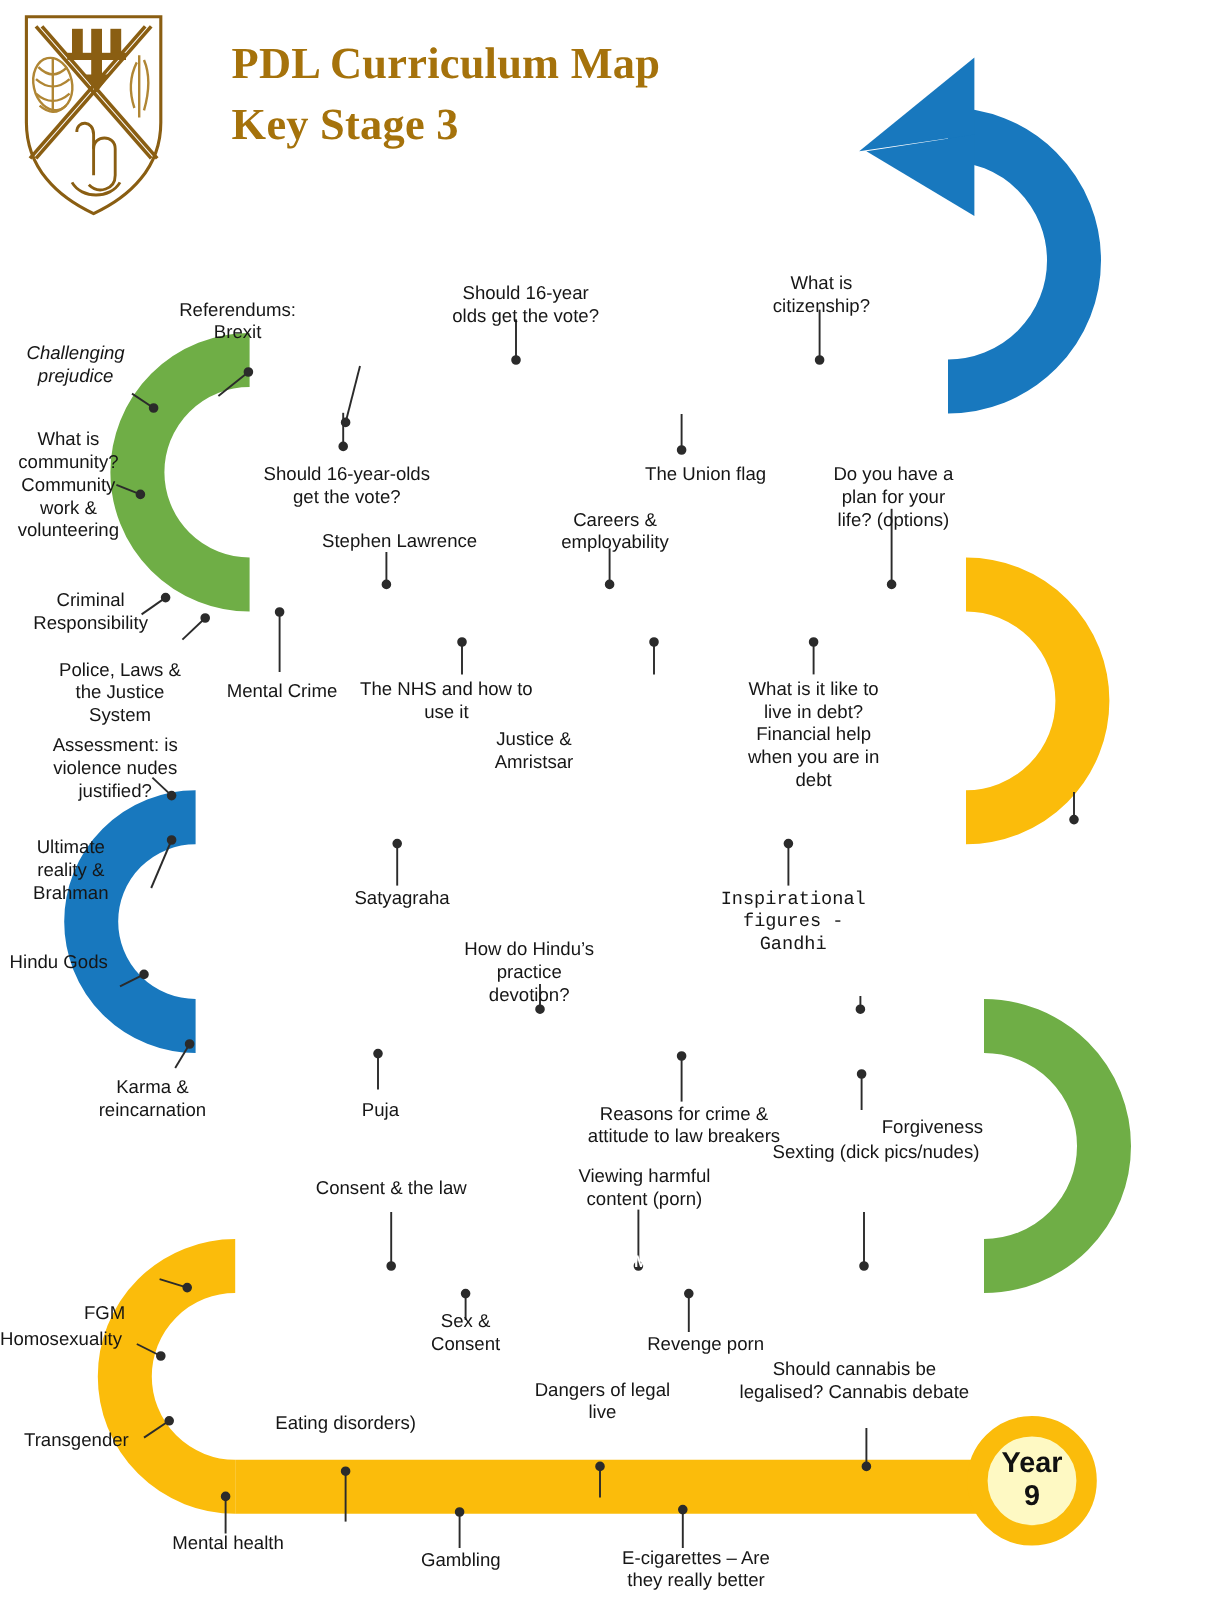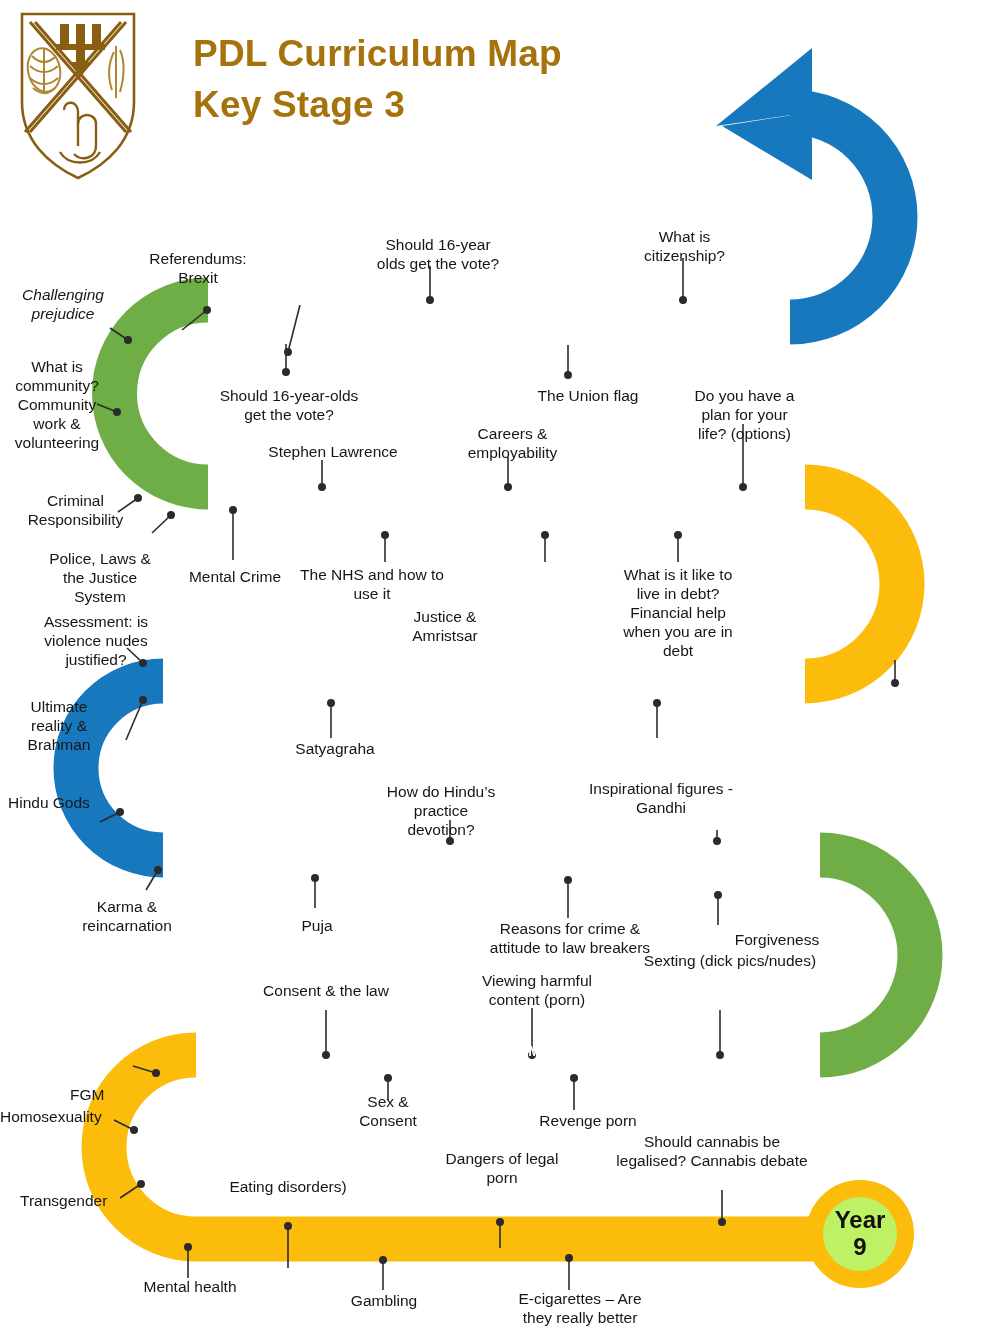--- a/index.html
+++ b/index.html
@@ -14,41 +14,42 @@
   #stage{position:absolute;left:0;top:0;width:1008px;height:1344px;}
   #snake{position:absolute;left:0;top:0;width:1008px;height:1344px;}
 
   .crest{position:absolute;left:8px;top:6px;width:140px;height:180px;}
 
   .title{
     position:absolute;left:193px;top:28px;
     font-size:37px;font-weight:bold;color:#a5720b;
     line-height:1.38;letter-spacing:0.2px;
     white-space:pre-line;
+    font-family:Liberation Serif, serif;
   }
 
   .term{
     position:absolute;color:#ffffff;font-weight:bold;
     font-size:14px;letter-spacing:0.4px;
   }
   .term.autumn{left:477px;top:310px;}
   .term.spring{left:487px;top:690px;}
   .term.summer{left:496px;top:1043px;}
 
   .lbl{
     position:absolute;font-size:15.5px;line-height:1.22;
     color:#161616;white-space:pre-line;
   }
   .lbl.c{text-align:center;}
   .lbl.l{text-align:left;}
 
   .yearcircle{
     position:absolute;left:806px;top:1180px;
     width:108px;height:108px;border-radius:50%;
-    border:17px solid #FBBC0B;background:#bef264;
+    border:17px solid #FBBC0B;background:#fef9c3;
     box-sizing:border-box;
     display:flex;flex-direction:column;
     align-items:center;justify-content:center;
     font-weight:bold;font-size:24px;color:#111;
     line-height:1.12;
   }
   .yearcircle span{display:block;text-align:center;}
 </style>
 </head>
 <body>
@@ -329,21 +330,21 @@
 when you are in
 debt</div>
 
   <div class="lbl c" style="left:14px;top:698px;width:90px;">Ultimate
 reality &amp;
 Brahman</div>
   <div class="lbl l" style="left:8px;top:794px;width:105px;">Hindu Gods</div>
   <div class="lbl c" style="left:62px;top:898px;width:130px;">Karma &amp;
 reincarnation</div>
   <div class="lbl c" style="left:275px;top:740px;width:120px;">Satyagraha</div>
-  <div class="lbl c" style="left:566px;top:780px;width:190px;">Inspirational figures -
+  <div class="lbl c" style="left:566px;top:740px;width:190px;font-family:Liberation Mono, monospace;">Inspirational figures -
 Gandhi</div>
   <div class="lbl c" style="left:368px;top:783px;width:146px;">How do Hindu’s
 practice
 devotion?</div>
   <div class="lbl c" style="left:282px;top:917px;width:70px;">Puja</div>
   <div class="lbl c" style="left:462px;top:920px;width:216px;">Reasons for crime &amp;
 attitude to law breakers</div>
   <div class="lbl c" style="left:722px;top:931px;width:110px;">Forgiveness</div>
 
   <div class="lbl c" style="left:246px;top:982px;width:160px;">Consent &amp; the law</div>
@@ -352,21 +353,21 @@
   <div class="lbl c" style="left:630px;top:952px;width:200px;">Sexting (dick pics/nudes)</div>
   <div class="lbl l" style="left:70px;top:1058px;width:80px;margin-top:28px;">FGM</div>
   <div class="lbl l" style="left:0px;top:1108px;width:120px;">Homosexuality</div>
   <div class="lbl l" style="left:20px;top:1192px;width:118px;">Transgender</div>
   <div class="lbl c" style="left:340px;top:1093px;width:96px;">Sex &amp;
 Consent</div>
   <div class="lbl c" style="left:520px;top:1112px;width:136px;">Revenge porn</div>
   <div class="lbl c" style="left:600px;top:1133px;width:224px;">Should cannabis be
 legalised? Cannabis debate</div>
   <div class="lbl c" style="left:432px;top:1150px;width:140px;">Dangers of legal
-porn</div>
+live</div>
   <div class="lbl c" style="left:208px;top:1178px;width:160px;">Eating disorders)</div>
   <div class="lbl c" style="left:110px;top:1278px;width:160px;">Mental health</div>
   <div class="lbl c" style="left:320px;top:1292px;width:128px;">Gambling</div>
   <div class="lbl c" style="left:500px;top:1290px;width:160px;">E-cigarettes – Are
 they really better</div>
 
   <div class="yearcircle">
     <span>Year</span>
     <span>9</span>
   </div>

